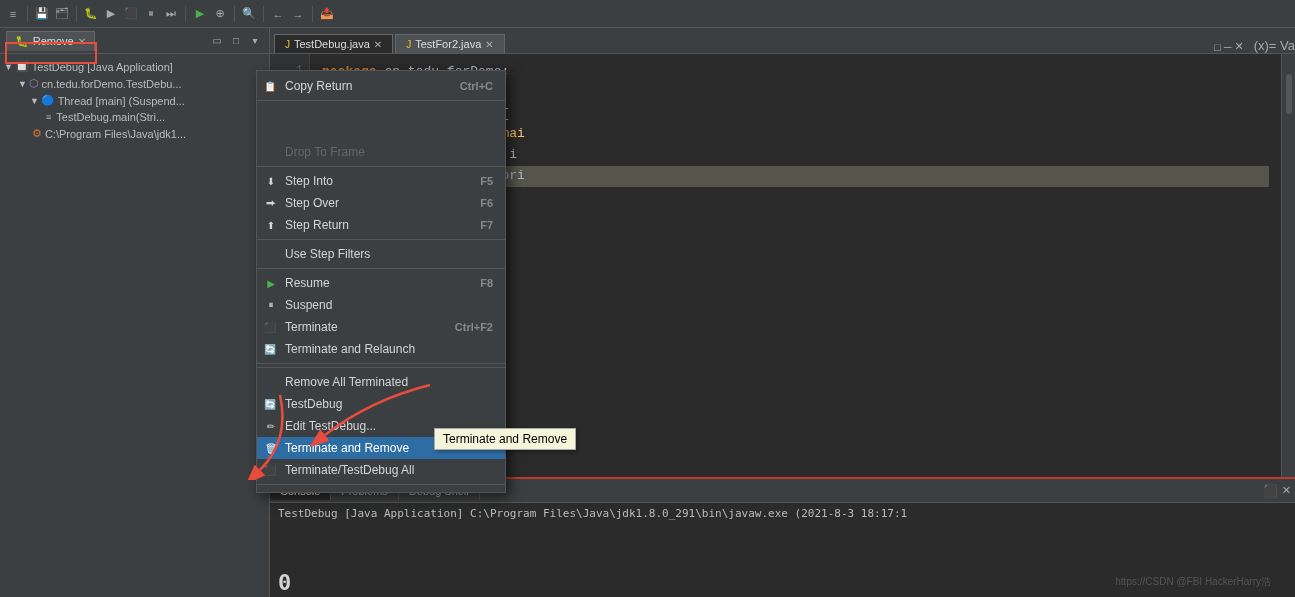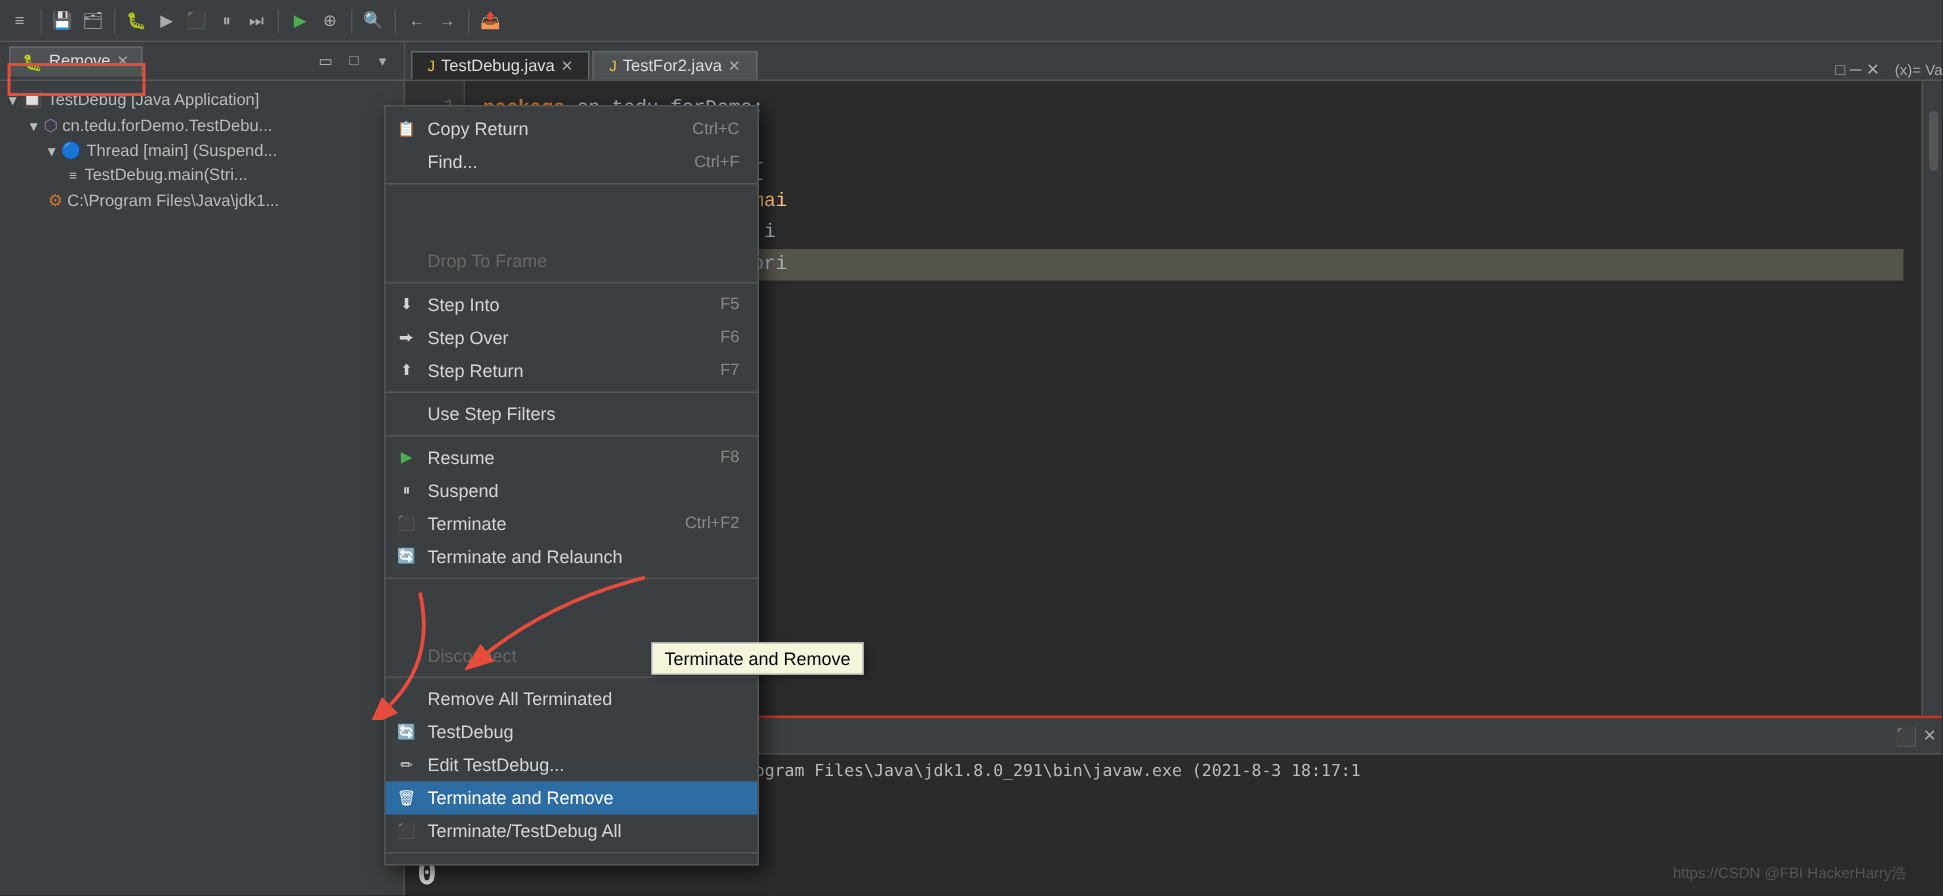--- a/index.html
+++ b/index.html
@@ -277,20 +277,21 @@
       cursor: pointer;
       position: relative;
       white-space: nowrap;
     }
     .menu-item.highlighted { background: #2e6da4; color: #fff; }
     .menu-item.disabled { color: #666; cursor: default; margin-top: 40px; }
     .menu-item .shortcut {
       margin-left: auto;
       color: #888;
       font-size: 11px;
+      font-weight: bold;
     }
     .menu-sep {
       height: 1px;
       background: #555;
       margin: 3px 0;
     }
     .menu-item .item-icon {
       position: absolute;
       left: 6px;
       width: 16px;
@@ -430,21 +431,21 @@
       <div class="editor-tab">
         <span style="color:#f0c040; font-size:10px">J</span>
         <span>TestFor2.java</span>
         <span class="close-x">✕</span>
       </div>
       <div class="editor-tab-actions">
         <span style="color:#aaa; font-size:11px; cursor:pointer">□</span>
         <span style="color:#aaa; font-size:11px; cursor:pointer">─</span>
         <span style="color:#aaa; font-size:11px; cursor:pointer">✕</span>
       </div>
-      <div style="margin-left: 4px; color: #aaa; font-size: 10px; display:flex; align-items:flex-start; gap:3px">
+      <div style="margin-left: 4px; color: #aaa; font-size: 13px; display:flex; align-items:flex-start; gap:3px">
         <span>(x)= Va</span>
       </div>
     </div>
 
     <div style="flex:1; display:flex; flex-direction:column; overflow:hidden">
 
       <div class="code-editor">
         <div class="line-numbers">
           <span class="ln">1</span>
           <span class="ln">2</span>
@@ -496,25 +497,20 @@
     </div>
   </div>
 </div>
 
 <div class="context-menu">
   <div class="menu-item">
     <span class="item-icon">📋</span>
     <span>Copy Return</span>
     <span class="shortcut">Ctrl+C</span>
   </div>
-  <div class="menu-item">
-    <span class="item-icon"></span>
-    <span>Find...</span>
-    <span class="shortcut">Ctrl+F</span>
-  </div>
   <div class="menu-sep"></div>
   <div class="menu-item disabled">
     <span class="item-icon"></span>
     <span>Drop To Frame</span>
   </div>
   <div class="menu-sep"></div>
   <div class="menu-item">
     <span class="item-icon">⬇</span>
     <span>Step Into</span>
     <span class="shortcut">F5</span>
@@ -547,24 +543,20 @@
   <div class="menu-item">
     <span class="item-icon" style="color:#e74c3c">⬛</span>
     <span>Terminate</span>
     <span class="shortcut">Ctrl+F2</span>
   </div>
   <div class="menu-item">
     <span class="item-icon">🔄</span>
     <span>Terminate and Relaunch</span>
   </div>
   <div class="menu-sep"></div>
-  <div class="menu-item disabled">
-    <span class="item-icon"></span>
-    <span>Disconnect</span>
-  </div>
   <div class="menu-sep"></div>
   <div class="menu-item">
     <span class="item-icon"></span>
     <span>Remove All Terminated</span>
   </div>
   <div class="menu-item">
     <span class="item-icon" style="color:#4CAF50">🔄</span>
     <span>TestDebug</span>
   </div>
   <div class="menu-item">

